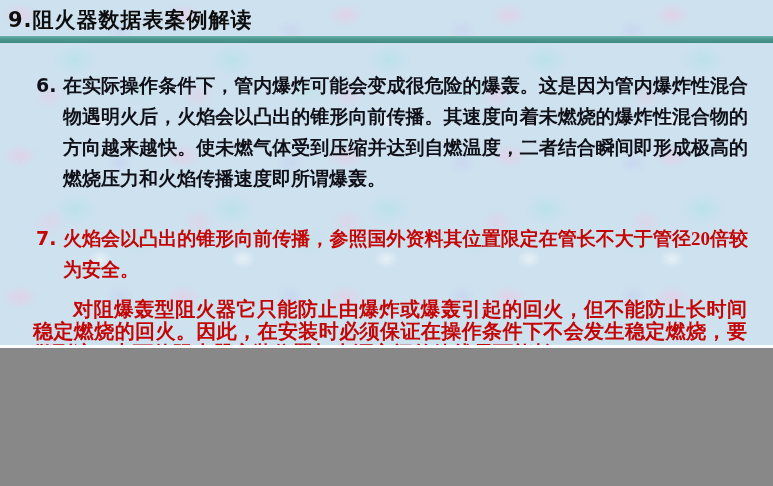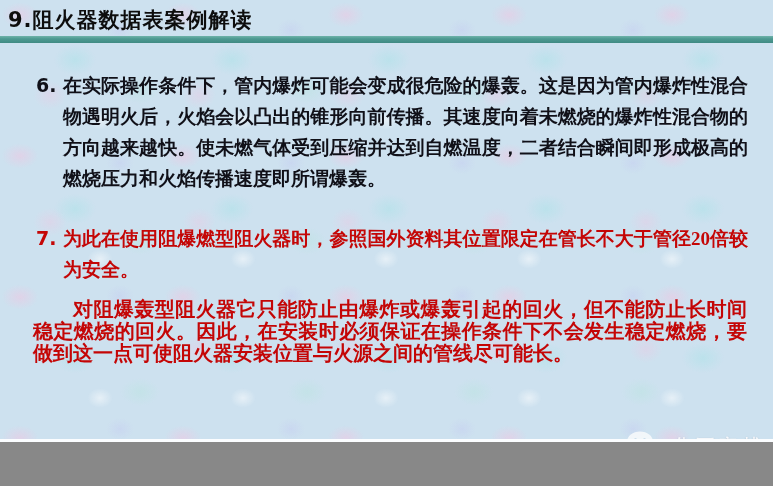--- a/index.html
+++ b/index.html
@@ -1,18 +1,18 @@
 <!DOCTYPE html>
 <html><head>
 <meta charset="utf-8">
 <style>
   html,body{margin:0;padding:0;background:#888;}
   .slide{
     position:relative;
-    width:773px;height:442px;
+    width:773px;height:348px;
     overflow:hidden;
     font-family:"DejaVu Sans","Liberation Sans",sans-serif;
     background-color:#cde1ef;
     background-image:
       radial-gradient(ellipse 26px 18px at 20px 15px, rgba(238,199,226,0.55), rgba(238,199,226,0) 70%),
       radial-gradient(ellipse 30px 22px at 75px 60px, rgba(176,226,233,0.60), rgba(176,226,233,0) 70%),
       radial-gradient(ellipse 20px 16px at 120px 30px, rgba(197,206,240,0.50), rgba(197,206,240,0) 70%),
       radial-gradient(ellipse 24px 20px at 50px 95px, rgba(238,199,226,0.40), rgba(238,199,226,0) 70%),
       radial-gradient(ellipse 28px 20px at 140px 90px, rgba(186,228,224,0.50), rgba(186,228,224,0) 70%),
       radial-gradient(ellipse 18px 14px at 100px 120px, rgba(255,255,255,0.50), rgba(255,255,255,0) 70%);
@@ -63,21 +63,21 @@
 
   <div class="divider"></div>
 
   <div class="para p-black" style="left:36px;top:70px;width:712px;">
     <span class="num">6.</span>
     <span class="ptext">在实际操作条件下，管内爆炸可能会变成很危险的爆轰。这是因为管内爆炸性混合物遇明火后，火焰会以凸出的锥形向前传播。其速度向着未燃烧的爆炸性混合物的方向越来越快。使未燃气体受到压缩并达到自燃温度，二者结合瞬间即形成极高的燃烧压力和火焰传播速度即所谓爆轰。</span>
   </div>
 
   <div class="para p-red" style="left:36px;top:223px;width:712px;">
     <span class="num">7.</span>
-    <span class="ptext">为此在使用阻爆燃型阻火器时，参照国外资料其位置限定在管长不大于管径20倍较为安全。</span>
+    <span class="ptext">火焰会以凸出的锥形向前传播，参照国外资料其位置限定在管长不大于管径20倍较为安全。</span>
   </div>
 
   <div class="para-plain" style="left:33px;top:298px;width:714px;">对阻爆轰型阻火器它只能防止由爆炸或爆轰引起的回火，但不能防止长时间稳定燃烧的回火。因此，在安装时必须保证在操作条件下不会发生稳定燃烧，要做到这一点可使阻火器安装位置与火源之间的管线尽可能长。</div>
 
   <div class="watermark">
     <svg class="wm-icon" width="40" height="34" viewBox="0 0 40 34">
       <g opacity="0.92">
         <ellipse cx="14" cy="12" rx="13" ry="10.5" fill="#f6f9fb"></ellipse>
         <path d="M6 20 L4 26 L11 22 Z" fill="#f6f9fb"></path>
         <circle cx="9.5" cy="10" r="1.7" fill="#b9d3e6"></circle>

